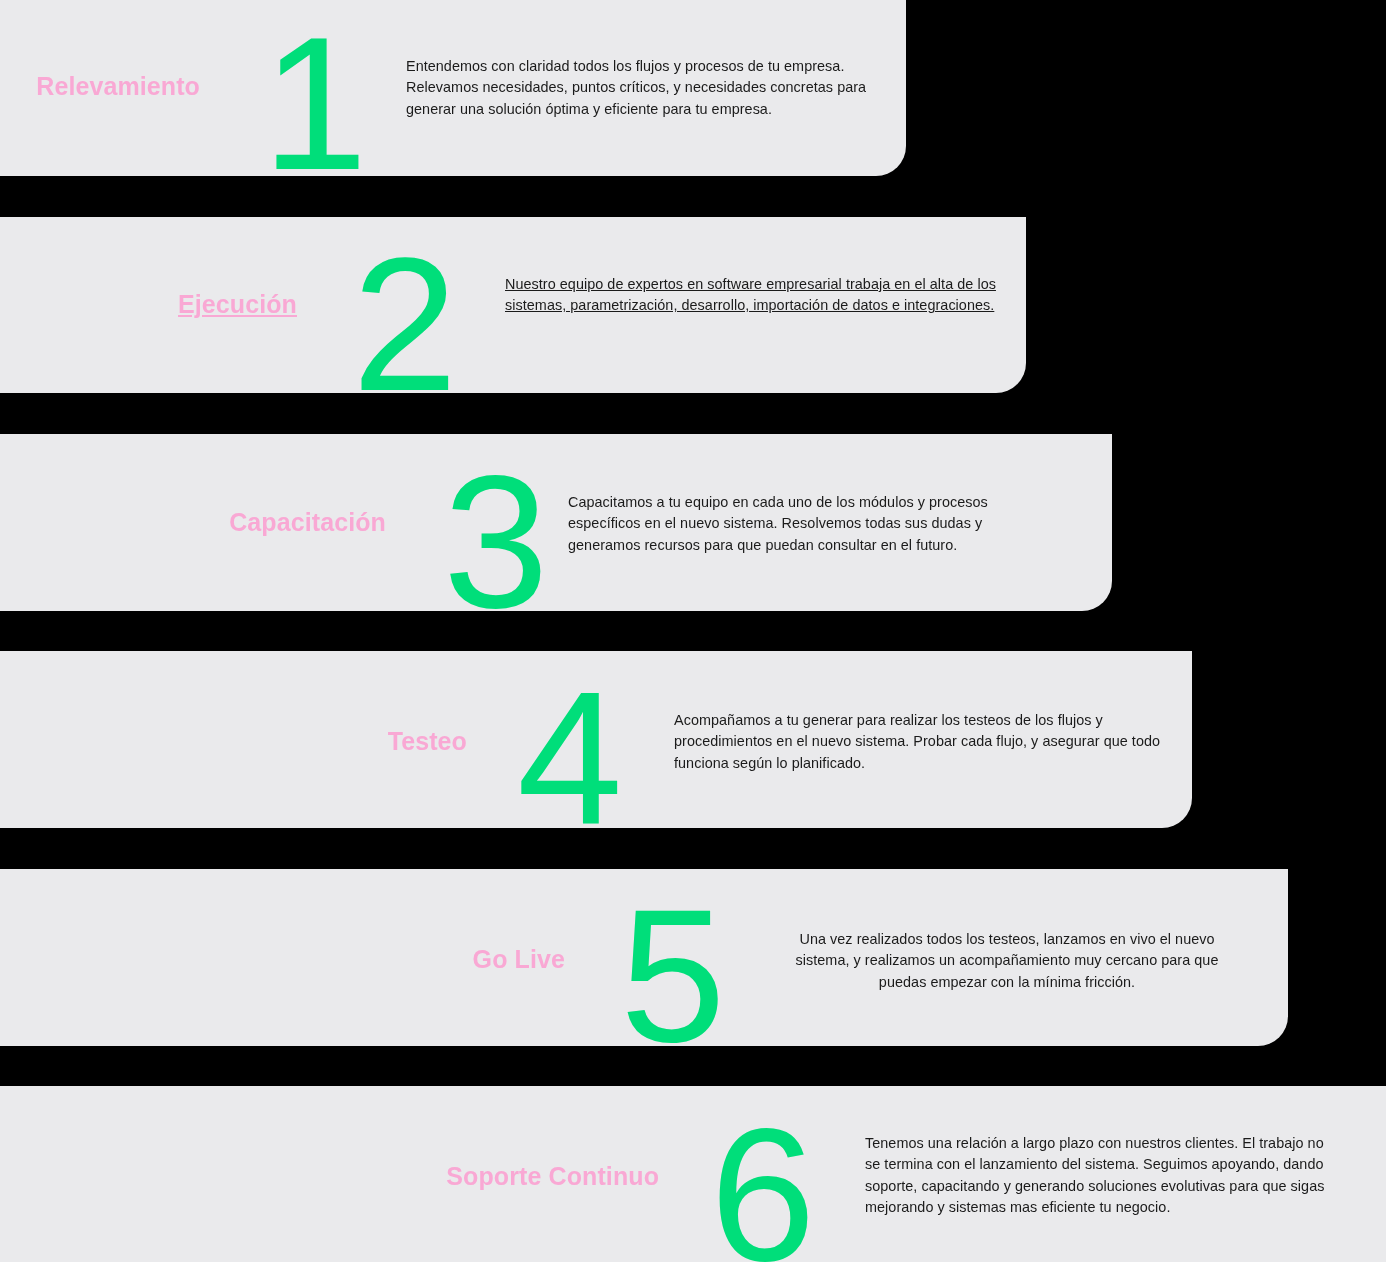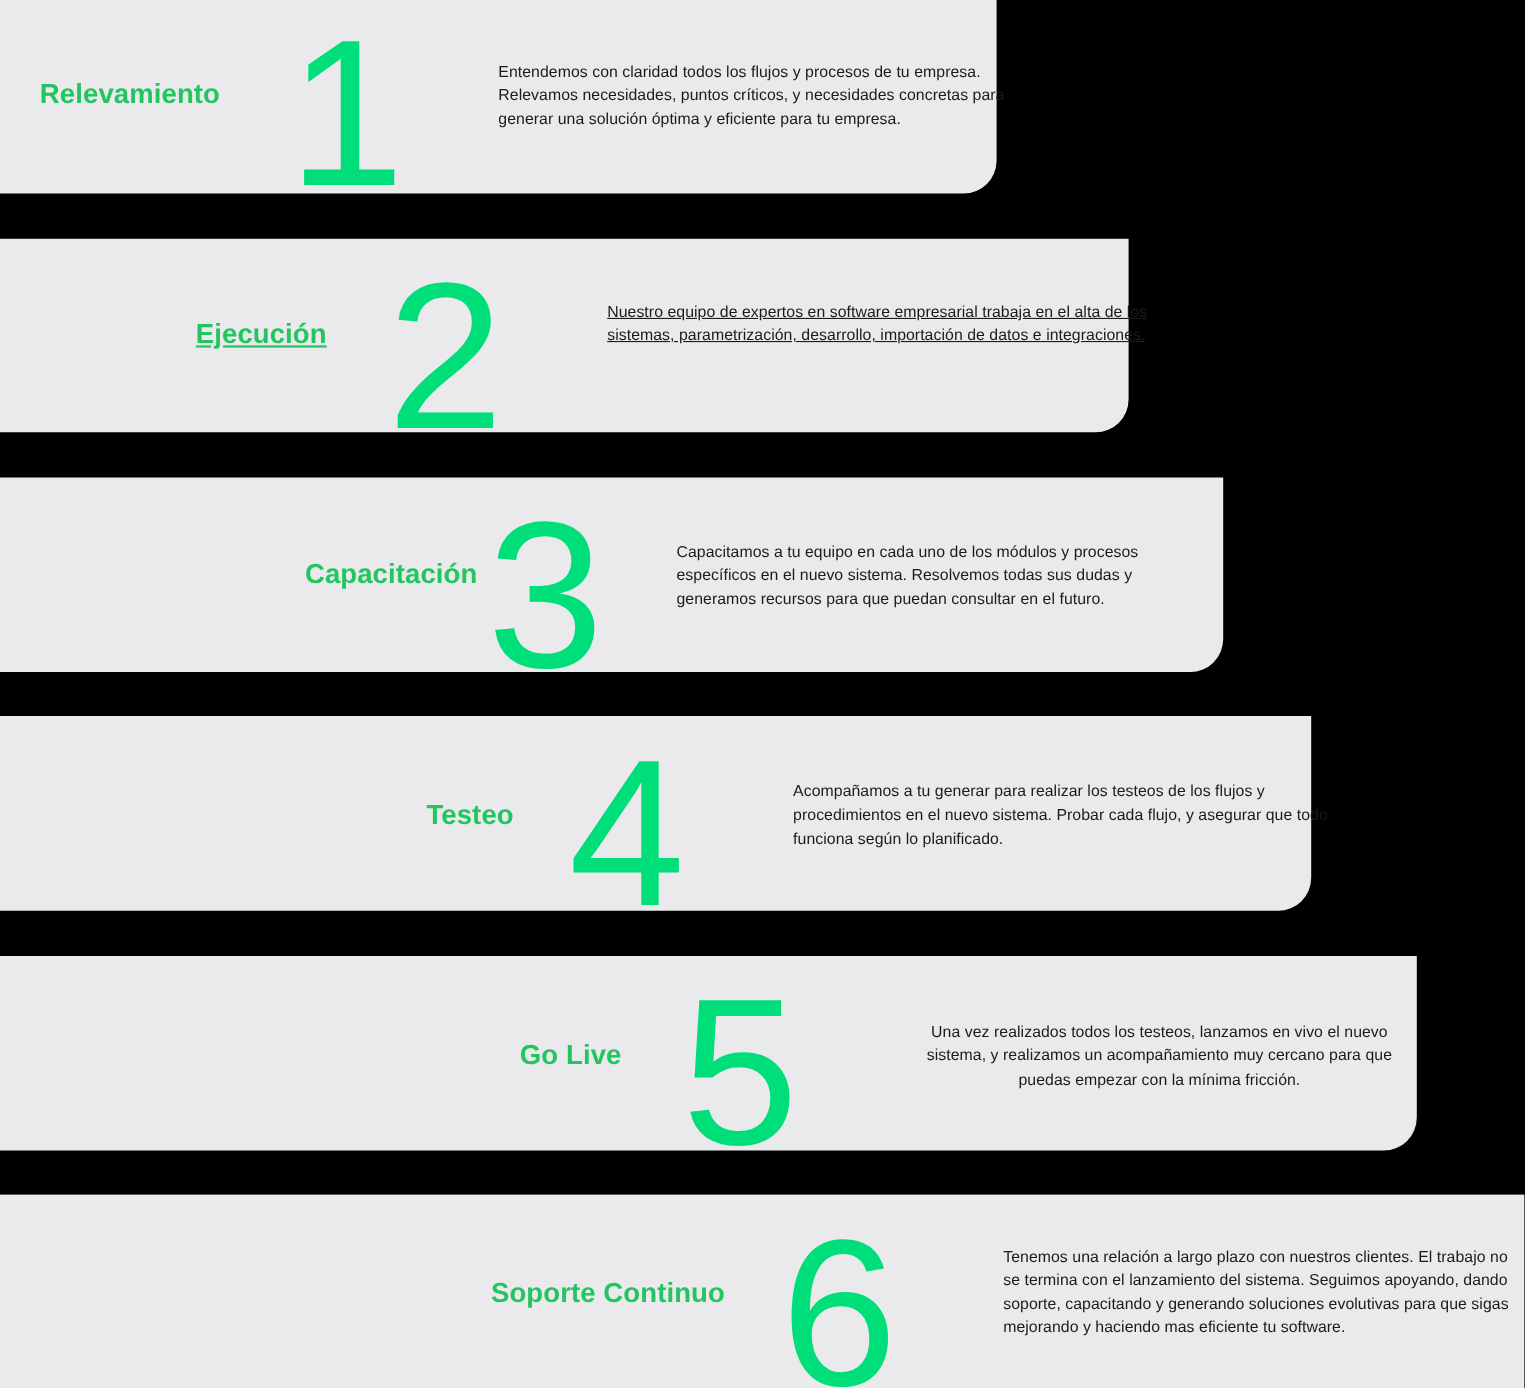--- a/index.html
+++ b/index.html
@@ -33,21 +33,21 @@
   .step-panel.row-1 { top: 0px;    height: 176px; width: 906px;  }
   .step-panel.row-2 { top: 217px;  height: 176px; width: 1026px; }
   .step-panel.row-3 { top: 434px;  height: 177px; width: 1112px; }
   .step-panel.row-4 { top: 651px;  height: 177px; width: 1192px; }
   .step-panel.row-5 { top: 869px;  height: 177px; width: 1288px; }
   .step-panel.row-6 { top: 1086px; height: 176px; width: 1386px; border-bottom-right-radius: 0; }
 
   .step-label {
     position: absolute;
     text-align: right;
-    color: #22c55e;
+    color: #f9a8d4;
     font-size: 25px;
     font-weight: 700;
     letter-spacing: 0.1px;
     white-space: nowrap;
     line-height: 1;
   }
 
   .step-number {
     position: absolute;
     color: #00de7a;
@@ -58,35 +58,34 @@
     letter-spacing: -2px;
     user-select: none;
   }
 
   .step-desc {
     position: absolute;
     color: #1b1b1b;
     font-size: 14.4px;
     line-height: 1.48;
     letter-spacing: 0.05px;
-    margin-left: 47px;
   }
 
   
   .row-1 .step-label  { left: 0;   width: 200px; top: 74px; }
   .row-1 .step-number { left: 262px; top: 8px; }
   .row-1 .step-desc   { left: 406px; top: 56px; width: 500px; }
 
   
   .row-2 .step-label  { left: 0;   width: 297px; top: 292px; text-decoration: underline; }
   .row-2 .step-number { left: 352px; top: 229px; }
   .row-2 .step-desc   { left: 505px; top: 274px; width: 500px; text-decoration: underline; }
 
   
-  .row-3 .step-label  { left: 0;   width: 386px; top: 510px; margin-left: 48px; }
+  .row-3 .step-label  { left: 0;   width: 386px; top: 510px; }
   .row-3 .step-number { left: 443px; top: 446px; }
   .row-3 .step-desc   { left: 568px; top: 492px; width: 465px; }
 
   
   .row-4 .step-label  { left: 0;   width: 467px; top: 729px; }
   .row-4 .step-number { left: 517px; top: 663px; }
   .row-4 .step-desc   { left: 674px; top: 710px; width: 510px; }
 
   
   .row-5 .step-label  { left: 0;   width: 565px; top: 947px; }
@@ -141,17 +140,17 @@
 
     <div class="row-5">
       <div class="step-label">Go Live</div>
       <div class="step-number">5</div>
       <div class="step-desc">Una vez realizados todos los testeos, lanzamos en vivo el nuevo sistema, y realizamos un acompañamiento muy cercano para que puedas empezar con la mínima fricción.</div>
     </div>
 
     <div class="row-6">
       <div class="step-label">Soporte Continuo</div>
       <div class="step-number">6</div>
-      <div class="step-desc">Tenemos una relación a largo plazo con nuestros clientes. El trabajo no se termina con el lanzamiento del sistema. Seguimos apoyando, dando soporte, capacitando y generando soluciones evolutivas para que sigas mejorando y haciendo mas eficiente tu software.</div>
+      <div class="step-desc">Tenemos una relación a largo plazo con nuestros clientes. El trabajo no se termina con el lanzamiento del sistema. Seguimos apoyando, dando soporte, capacitando y generando soluciones evolutivas para que sigas mejorando y sistemas mas eficiente tu negocio.</div>
     </div>
 
   </div>
 </div>
 
 </body></html>

